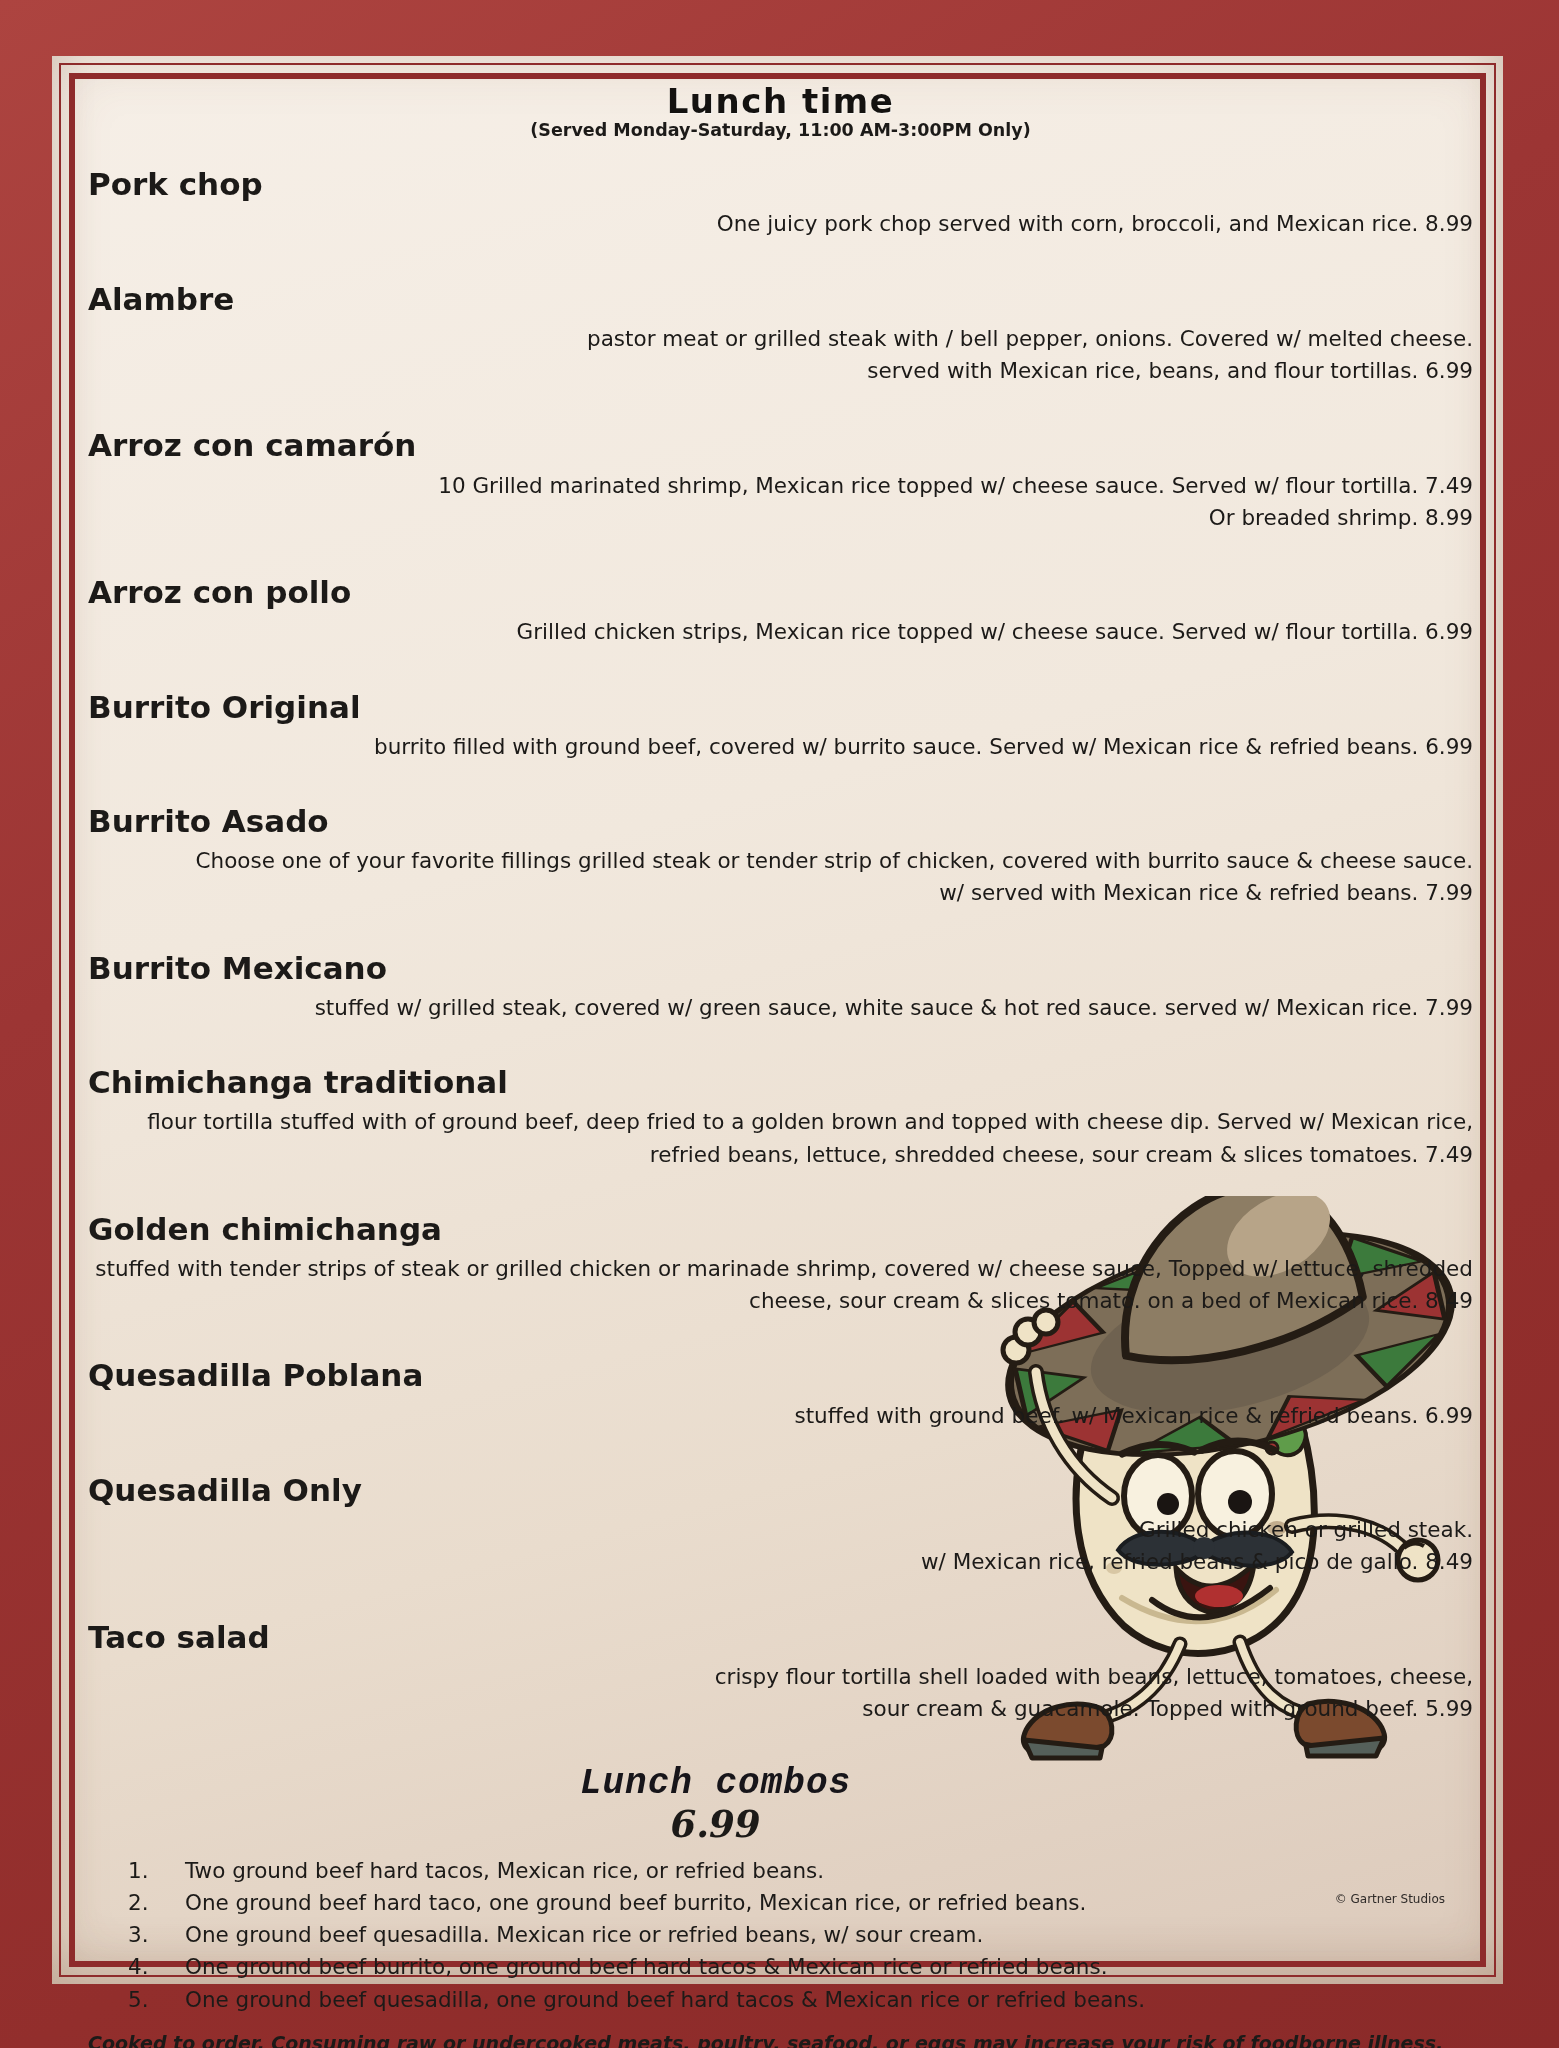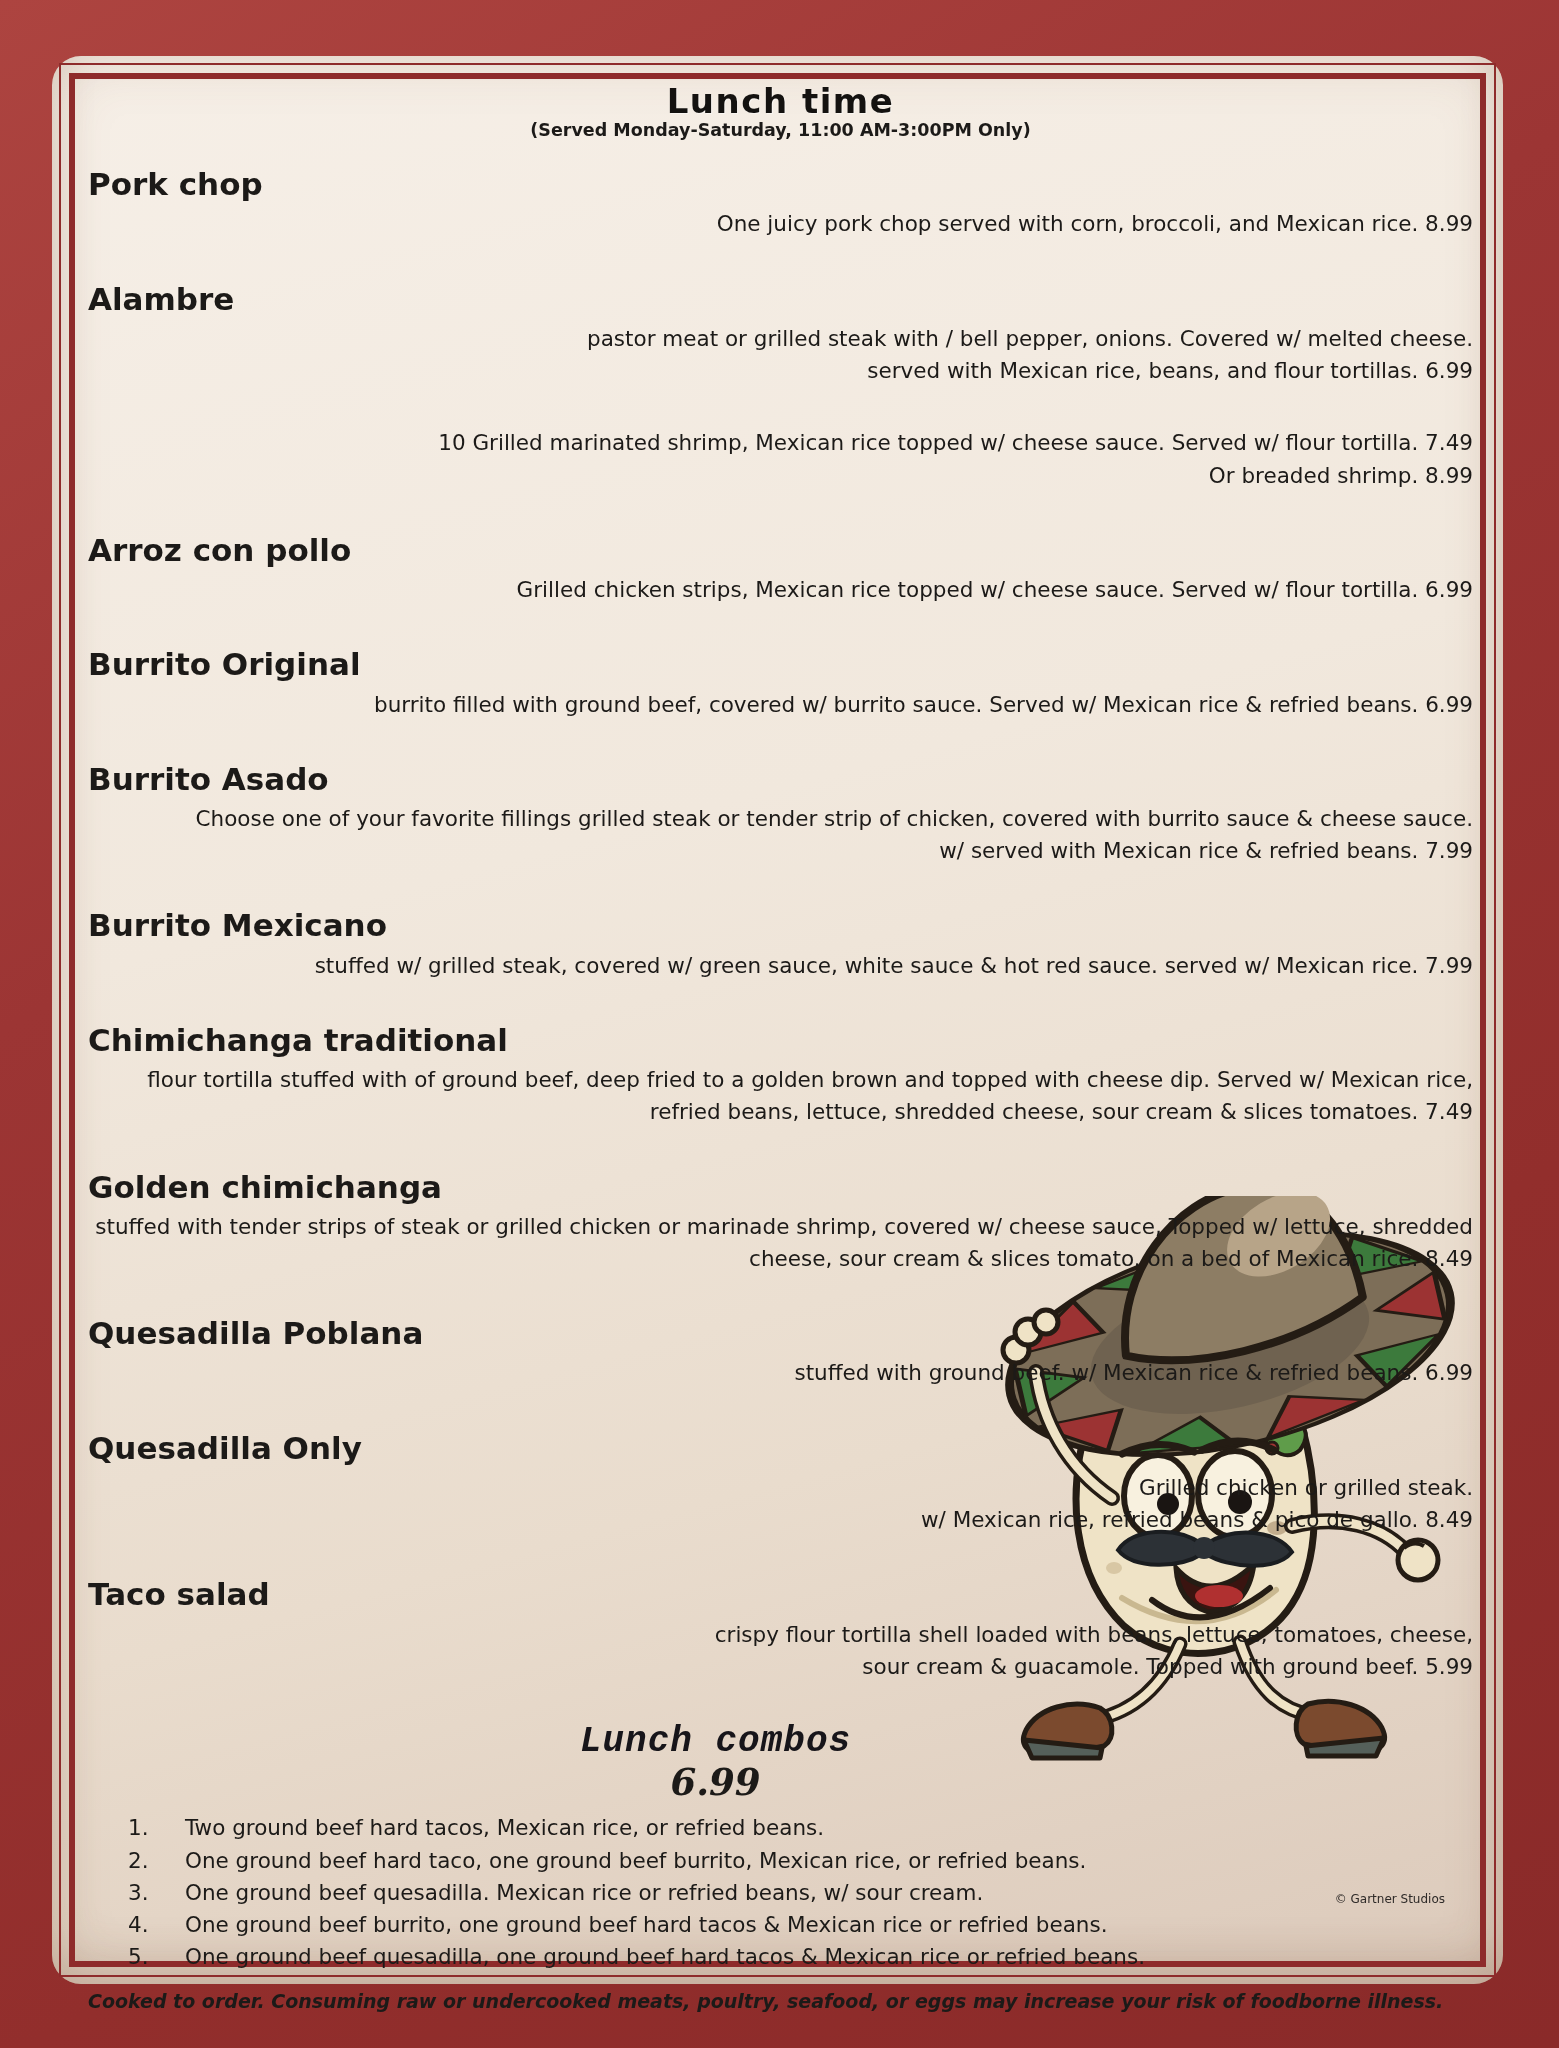--- a/index.html
+++ b/index.html
@@ -5,21 +5,20 @@
   html,body{margin:0;padding:0;}
   body{
     width:1559px;height:2048px;position:relative;overflow:hidden;
     background:linear-gradient(150deg,#ad4440 0%,#9c3534 35%,#922e2c 70%,#8a2a29 100%);
     font-family:"DejaVu Sans","Liberation Sans",sans-serif;color:#1c1a18;
   }
   .paper{
     position:absolute;left:52px;top:56px;right:56px;bottom:64px;
     background:linear-gradient(165deg,#f6efe7 0%,#f1e8dd 40%,#e9dccd 70%,#dccabb 100%);
     box-shadow:inset 0 0 60px rgba(120,80,50,.18), inset 0 -25px 45px rgba(110,70,40,.15);
-    border-radius:29px;
   }
   .rule-thin{position:absolute;inset:7px;border:2.5px solid #8e2b2b;pointer-events:none;}
   .rule-thick{position:absolute;inset:17px;border:6px solid #8e2b2b;pointer-events:none;}
   .content{
     position:absolute;left:26px;top:27px;right:22px;bottom:24px;
     padding:0 8px 0 10px;z-index:2;
   }
   .menu-title{
     text-align:center;font-size:34px;font-weight:bold;letter-spacing:1.5px;
     line-height:1.1;color:#141210;text-shadow:1px 1px 0 rgba(255,255,255,.5);
@@ -66,20 +65,21 @@
       <div class="item">
         <div class="item-name">Pork chop</div>
         <div class="item-desc">One juicy pork chop served with corn, broccoli, and Mexican rice. 8.99</div>
       </div>
       <div class="item">
         <div class="item-name">Alambre</div>
         <div class="item-desc">pastor meat or grilled steak with / bell pepper, onions. Covered w/ melted cheese.
 served with Mexican rice, beans, and flour tortillas. 6.99</div>
       </div>
       <div class="item">
+        <div class="item-name">Arroz con camarón</div>
         <div class="item-desc">10 Grilled marinated shrimp, Mexican rice topped w/ cheese sauce. Served w/ flour tortilla. 7.49
 Or breaded shrimp. 8.99</div>
       </div>
       <div class="item">
         <div class="item-name">Arroz con pollo</div>
         <div class="item-desc">Grilled chicken strips, Mexican rice topped w/ cheese sauce. Served w/ flour tortilla. 6.99</div>
       </div>
       <div class="item">
         <div class="item-name">Burrito Original</div>
         <div class="item-desc">burrito filled with ground beef, covered w/ burrito sauce. Served w/ Mexican rice &amp; refried beans. 6.99</div>

